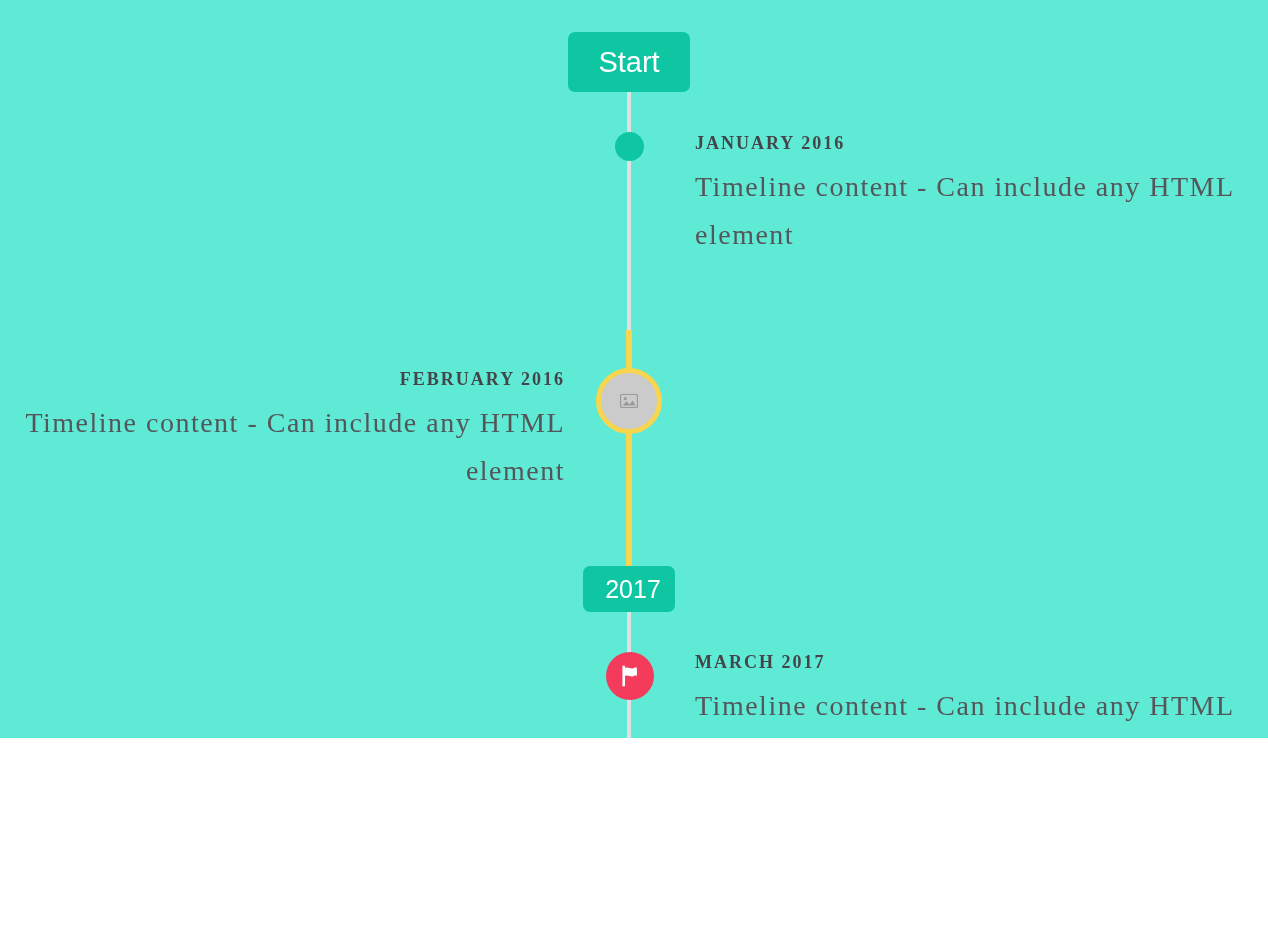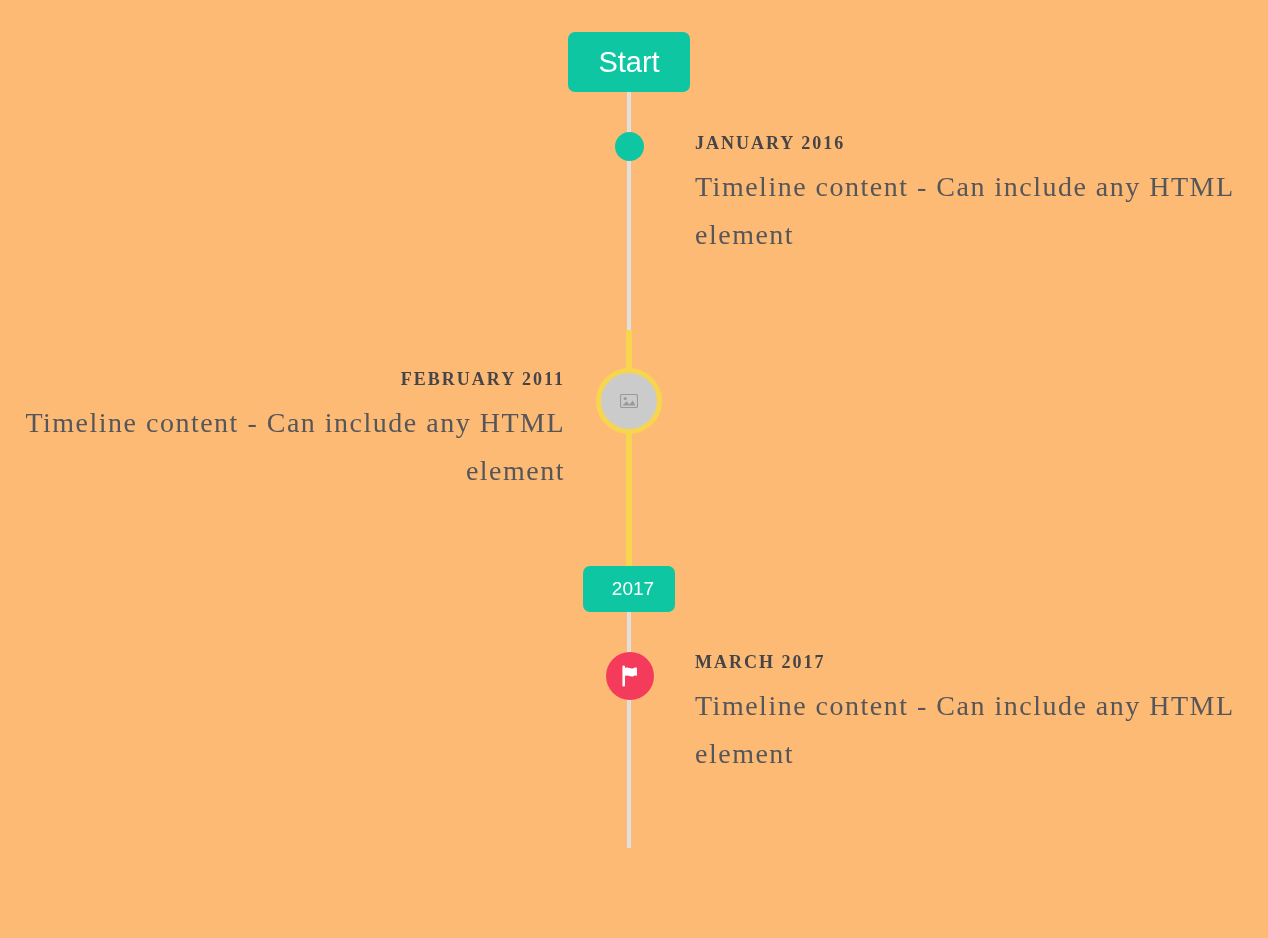--- a/index.html
+++ b/index.html
@@ -14,22 +14,22 @@
   }
   * { box-sizing: border-box; }
   body {
     margin: 0;
     background: #ffffff;
     font-family: "Liberation Sans", "DejaVu Sans", sans-serif;
   }
   .canvas {
     position: relative;
     width: 1268px;
-    height: 938px;
-    background: #fdba74;
+    height: 738px;
+    background: #5eead4;
     overflow: hidden;
   }
   
   .tl-line {
     position: absolute;
     left: 627px;
     top: 92px;
     width: 4px;
     height: 756px;
     background: var(--line-gray);
@@ -47,21 +47,21 @@
     position: absolute;
     display: flex;
     align-items: center;
     justify-content: center;
     background: var(--accent-teal);
     color: #ffffff;
     border-radius: 7px;
     font-weight: 400;
   }
   .badge.start { left: 568px; top: 32px;  width: 122px; height: 60px; font-size: 29px; }
-  .badge.year  { left: 583px; top: 566px; width: 92px;  height: 46px; font-size: 19px; padding-left: 8px; }
+  .badge.year  { left: 583px; top: 566px; width: 92px;  height: 46px; font-size: 25px; padding-left: 8px; }
   .badge.end   { left: 577px; top: 848px; width: 110px; height: 64px; font-size: 30px; }
   
   .marker { position: absolute; border-radius: 50%; }
   .marker.dot {
     left: 615px; top: 132px;
     width: 29px; height: 29px;
     background: var(--accent-teal);
   }
   .marker.img-circle {
     left: 596px; top: 368px;
@@ -125,21 +125,21 @@
   <div class="marker img-circle">
     <span>
       <svg class="icon-svg" width="18" height="14" viewBox="0 0 18 14">
         <rect x="0.5" y="0.5" width="17" height="13" rx="1.5" fill="none" stroke="currentColor" stroke-width="1.2"></rect>
         <circle cx="5.2" cy="4.6" r="1.6" fill="currentColor"></circle>
         <path d="M2.5 11.5l4-4.2 3 3.1 3.2-4 2.8 5.1z" fill="currentColor"></path>
       </svg>
     </span>
   </div>
   <section class="event left feb">
-    <h3>FEBRUARY 2011</h3>
+    <h3>FEBRUARY 2016</h3>
     <p>Timeline content - Can include any HTML element</p>
   </section>
 
   <div class="badge year">2017</div>
 
   <div class="marker flag-circle">
     <span>
       <svg class="icon-svg" width="26" height="26" viewBox="0 0 24 24">
         <path d="M6.2 3.4v17.2" stroke="#ffffff" stroke-width="2.4" stroke-linecap="round" fill="none"></path>
         <path d="M7.4 4.6c2.8-1.7 5.2 1.6 8.2 0 .9-.5 1.9-.6 2.8-.1v7.4c-.9-.5-1.9-.4-2.8.1-3 1.6-5.4-1.7-8.2 0z" fill="#ffffff"></path>

